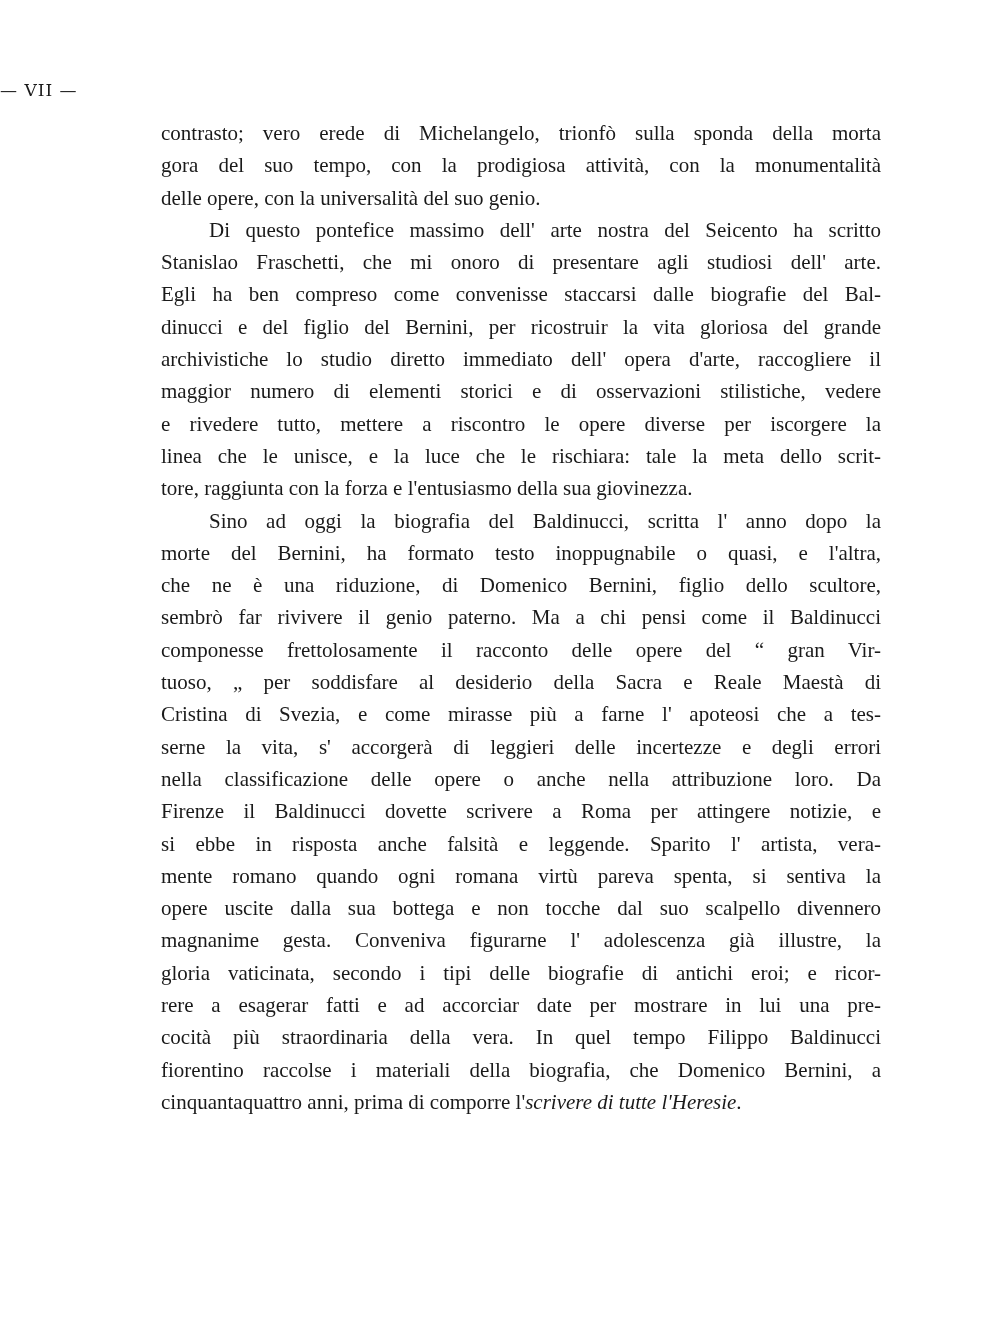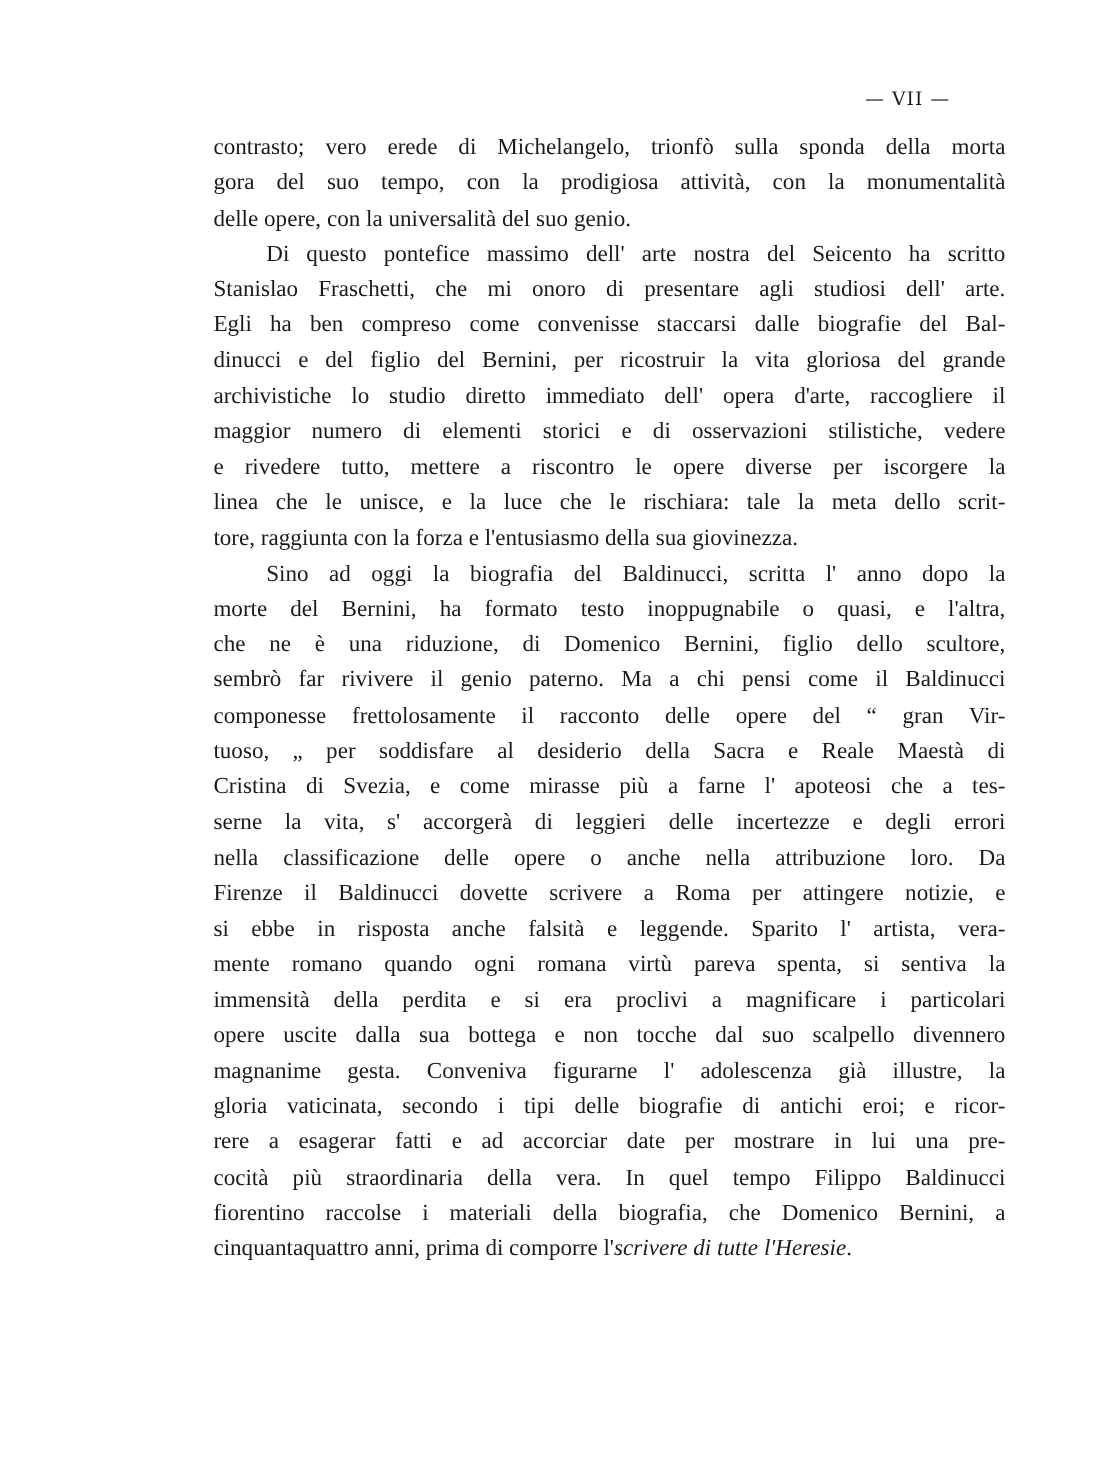--- a/index.html
+++ b/index.html
@@ -13,30 +13,29 @@
       position: relative;
       overflow: hidden;
       font-family: "DejaVu Serif", "Liberation Serif", serif;
       color: #1a1a1a;
     }
     .page-header {
       position: absolute;
       top: 80px;
       left: 0;
       width: 864px;
-      text-align: right;
+      text-align: left;
       font-size: 17px;
       letter-spacing: 1px;
     }
     .body-text {
       position: absolute;
       top: 117px;
       left: 161px;
       width: 720px;
-      margin-left: 33px;
     }
     .line {
       display: block;
       height: 32.3px;
       line-height: 32.3px;
       font-size: 19.5px;
       white-space: nowrap;
       text-align: justify;
       text-align-last: justify;
       font-family: "Liberation Serif", "DejaVu Serif", serif;
@@ -76,21 +75,20 @@
       <span class="line">che ne è una riduzione, di Domenico Bernini, figlio dello scultore,</span>
       <span class="line">sembrò far rivivere il genio paterno. Ma a chi pensi come il Baldinucci</span>
       <span class="line">componesse frettolosamente il racconto delle opere del “ gran Vir-</span>
       <span class="line">tuoso, „ per soddisfare al desiderio della Sacra e Reale Maestà di</span>
       <span class="line">Cristina di Svezia, e come mirasse più a farne l' apoteosi che a tes-</span>
       <span class="line">serne la vita, s' accorgerà di leggieri delle incertezze e degli errori</span>
       <span class="line">nella classificazione delle opere o anche nella attribuzione loro. Da</span>
       <span class="line">Firenze il Baldinucci dovette scrivere a Roma per attingere notizie, e</span>
       <span class="line">si ebbe in risposta anche falsità e leggende. Sparito l' artista, vera-</span>
       <span class="line">mente romano quando ogni romana virtù pareva spenta, si sentiva la</span>
-      <span class="line">immensità della perdita e si era proclivi a magnificare i particolari</span>
       <span class="line">opere uscite dalla sua bottega e non tocche dal suo scalpello divennero</span>
       <span class="line">magnanime gesta. Conveniva figurarne l' adolescenza già illustre, la</span>
       <span class="line">gloria vaticinata, secondo i tipi delle biografie di antichi eroi; e ricor-</span>
       <span class="line">rere a esagerar fatti e ad accorciar date per mostrare in lui una pre-</span>
       <span class="line">cocità più straordinaria della vera. In quel tempo Filippo Baldinucci</span>
       <span class="line">fiorentino raccolse i materiali della biografia, che Domenico Bernini, a</span>
     </div>
   <span class="line last"><span>cinquantaquattro anni, prima di comporre l'</span><span class="italic">scrivere di tutte l'Heresie</span><span>.</span></span>
 </div>
 

